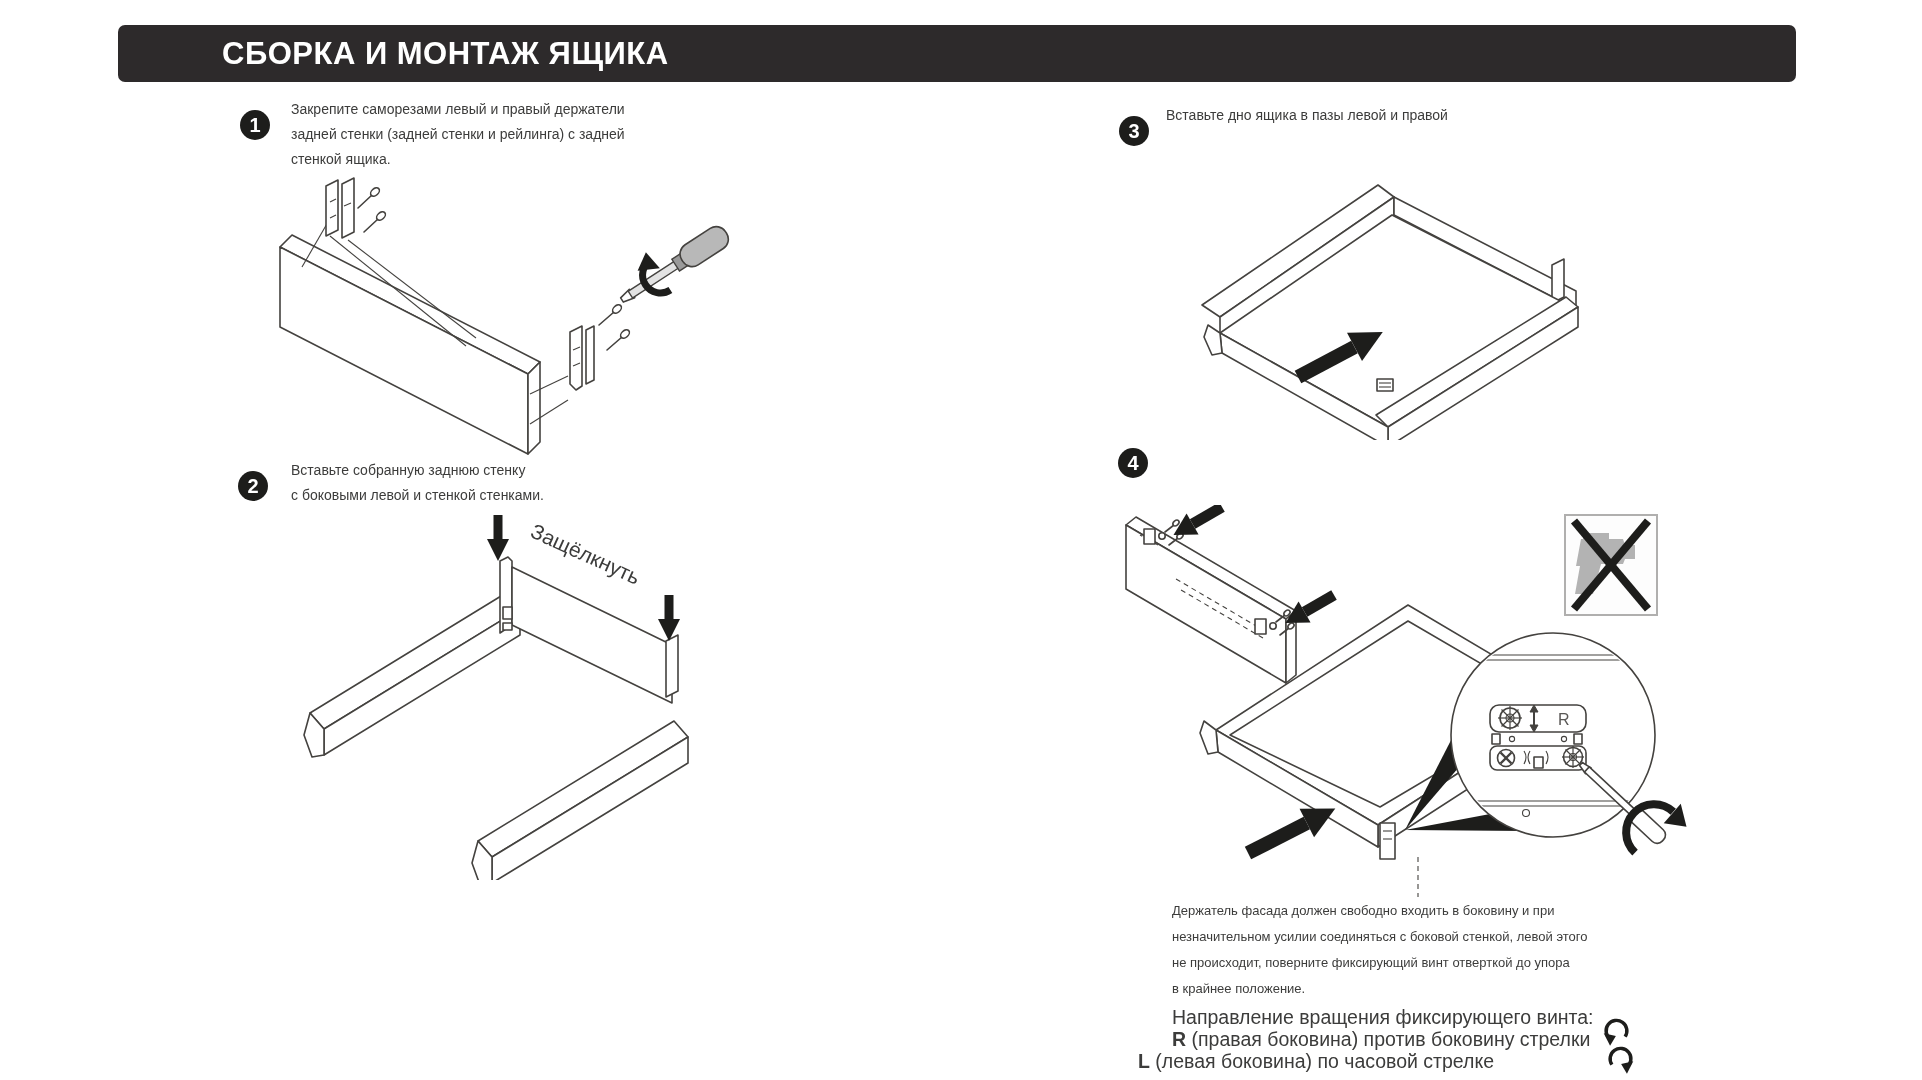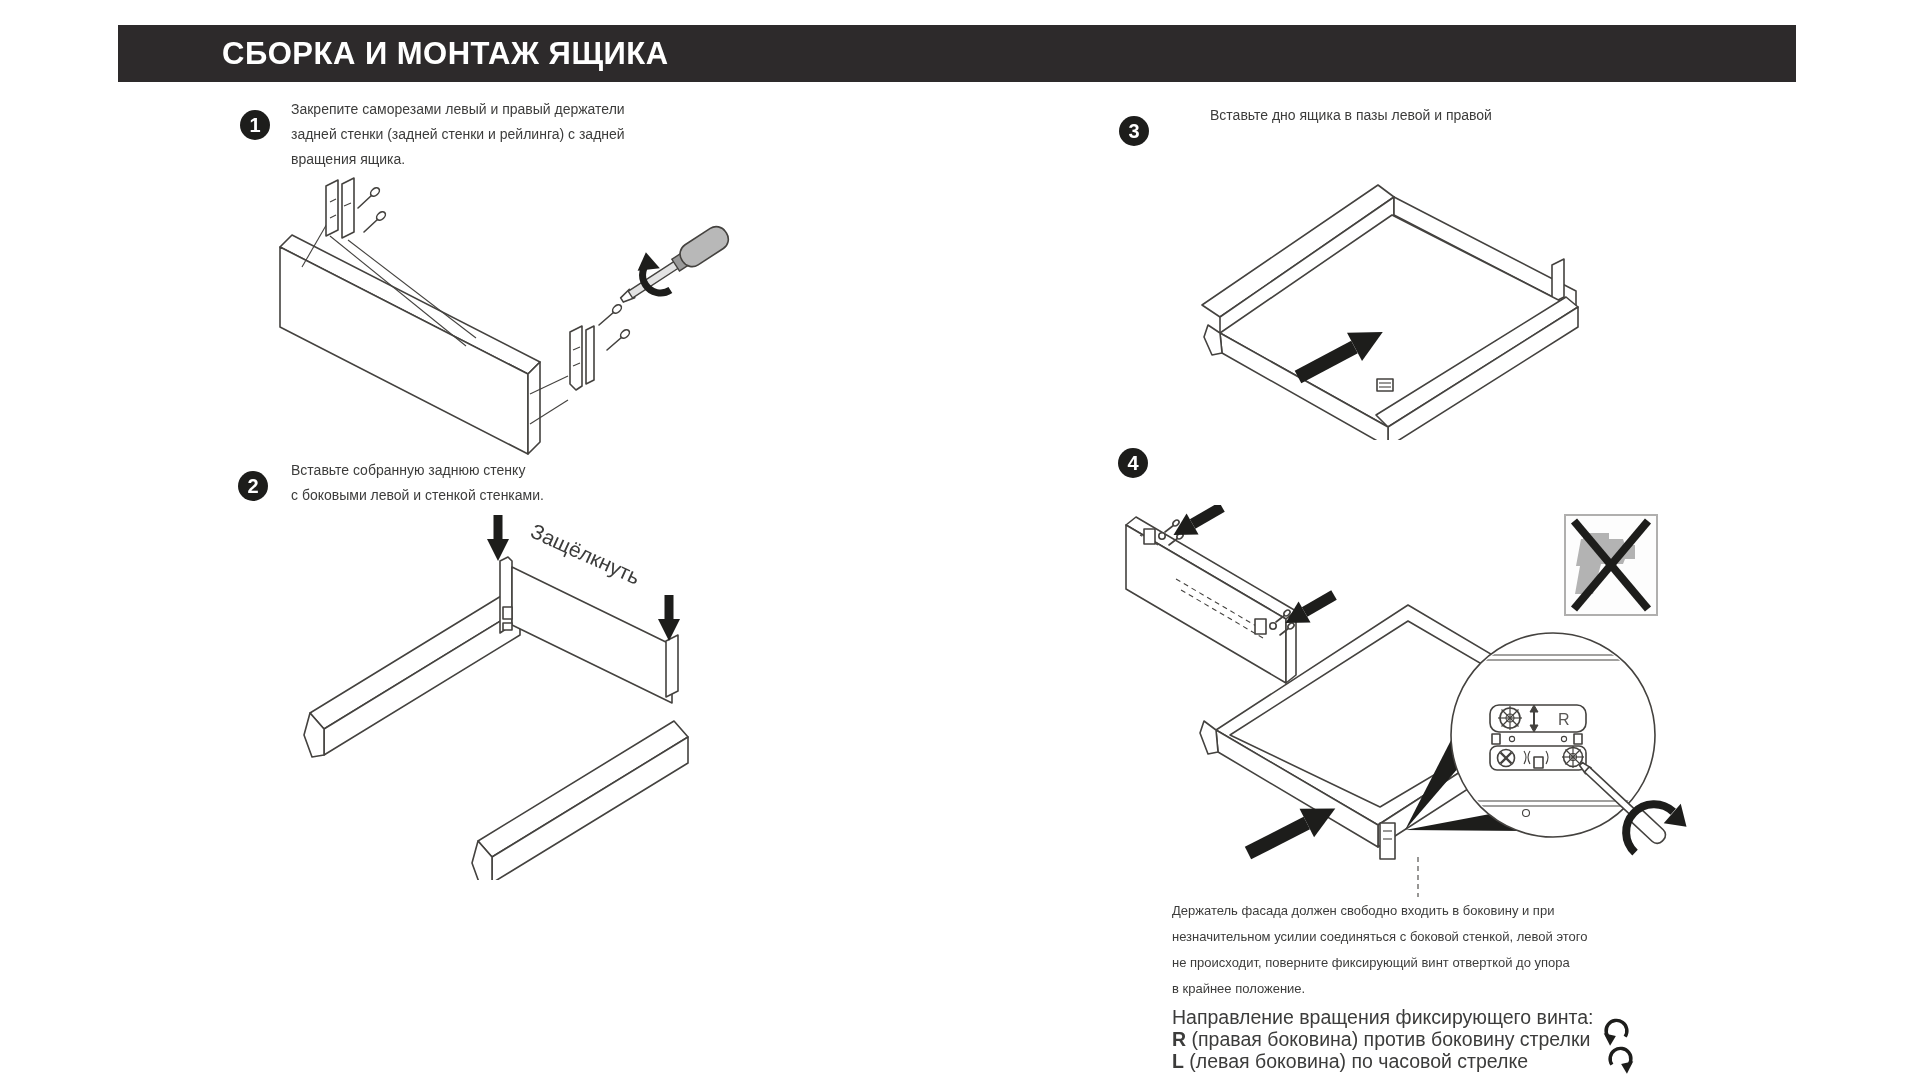--- a/index.html
+++ b/index.html
@@ -1,19 +1,19 @@
 <!DOCTYPE html>
 <html><head>
 <meta charset="utf-8">
 <style>
   html,body{margin:0;padding:0;background:#ffffff;}
   body{font-family:"Liberation Sans", sans-serif;color:#3c3c3b;}
   .page{position:relative;width:1922px;height:1080px;background:#fff;overflow:hidden;}
   .abs{position:absolute;}
-  .header-bar{left:118px;top:25px;width:1678px;height:57px;background:#2d2a2b;display:flex;align-items:center;}
+  .header-bar{left:118px;top:25px;width:1678px;height:57px;background:#2d2a2b;display:flex;align-items:center;border-radius:7px;}
   .header-title{color:#ffffff;font-size:31px;font-weight:bold;letter-spacing:0.5px;padding-left:104px;}
   .badge{width:30px;height:30px;border-radius:50%;background:#1d1d1b;color:#fff;
          display:flex;align-items:center;justify-content:center;font-size:20px;font-weight:bold;}
   .steptext{font-size:14px;line-height:25px;color:#3c3c3b;}
   .steptext .line{white-space:nowrap;}
   .notetext{font-size:13px;line-height:26px;color:#3c3c3b;}
   .notetext .line{white-space:nowrap;}
   .rot-line{font-size:19.5px;line-height:22px;white-space:nowrap;color:#3c3c3b;}
   .rot-line b{font-weight:bold;}
   .snap-label{font-size:21px;color:#3c3c3b;transform:rotate(24.5deg);transform-origin:left center;white-space:nowrap;}
@@ -31,21 +31,21 @@
   <div class="abs header-bar">
     <span class="header-title">СБОРКА И МОНТАЖ ЯЩИКА</span>
   </div>
 
   <div class="abs badge" style="left:240px;top:110px;">
     <span>1</span>
   </div>
   <div class="abs steptext" style="left:291px;top:97px;">
     <div class="line">Закрепите саморезами левый и правый держатели</div>
     <div class="line">задней стенки (задней стенки и рейлинга) с задней</div>
-    <div class="line">вращения ящика.</div>
+    <div class="line">стенкой ящика.</div>
   </div>
 
   <svg class="abs" style="left:230px;top:162px;" width="560" height="295" viewBox="0 0 560 295">
 
     <g>
       <polygon class="fw" points="50,85 62,73 310,200 298,212"></polygon>
       <polygon class="fw" points="50,85 298,212 298,292 50,165"></polygon>
       <polygon class="fw" points="298,212 310,200 310,280 298,292"></polygon>
     </g>
 
@@ -131,21 +131,21 @@
     <g>
       <rect class="blk" x="384.5" y="80" width="9" height="26"></rect>
       <polygon class="blk" points="378,104 400,104 389,126"></polygon>
     </g>
   </svg>
   <div class="abs snap-label" style="left:532px;top:518px;">Защёлкнуть</div>
 
   <div class="abs badge" style="left:1119px;top:116px;">
     <span>3</span>
   </div>
-  <div class="abs steptext" style="left:1166px;top:103px;margin-left:44px;">
+  <div class="abs steptext" style="left:1166px;top:103px;">
     <div class="line">Вставьте дно ящика в пазы левой и правой</div>
   </div>
 
   <svg class="abs" style="left:1180px;top:165px;" width="420" height="275" viewBox="0 0 420 275">
     <g>
 
       <polygon class="fw" points="22,140 198,20 214,32 40,152"></polygon>
       <polygon class="fw" points="40,152 214,32 214,50 40,170"></polygon>
 
       <polygon class="fw" points="214,32 396,126 396,144 214,50"></polygon>
@@ -312,21 +312,21 @@
     <div class="line">Держатель фасада должен свободно входить в боковину и при</div>
     <div class="line">незначительном усилии соединяться с боковой стенкой, левой этого</div>
     <div class="line">не происходит, поверните фиксирующий винт отверткой до упора</div>
     <div class="line">в крайнее положение.</div>
   </div>
 
   <div class="abs rot-line" style="left:1172px;top:1006px;">Направление вращения фиксирующего винта:</div>
   <div class="abs rot-line" style="left:1172px;top:1028px;">
     <b>R</b><span> (правая боковина) против боковину стрелки</span>
   </div>
-  <div class="abs rot-line" style="left:1172px;top:1050px;">
+  <div class="abs rot-line" style="left:1138px;top:1050px;">
     <b>L</b><span> (левая боковина) по часовой стрелке</span>
   </div>
   <svg class="abs" style="left:1602px;top:1017px;" width="30" height="30" viewBox="0 0 26 26">
     <path d="M7 19 A9 9 0 1 1 20 17" fill="none" stroke="#1d1d1b" stroke-width="3"></path>
     <polygon points="7,25 1.5,14 12,16.5" fill="#1d1d1b"></polygon>
   </svg>
   <svg class="abs" style="left:1605px;top:1045px;" width="30" height="30" viewBox="0 0 26 26">
     <g transform="translate(26,0) scale(-1,1)">
       <path d="M7 19 A9 9 0 1 1 20 17" fill="none" stroke="#1d1d1b" stroke-width="3"></path>
       <polygon points="7,25 1.5,14 12,16.5" fill="#1d1d1b"></polygon>

